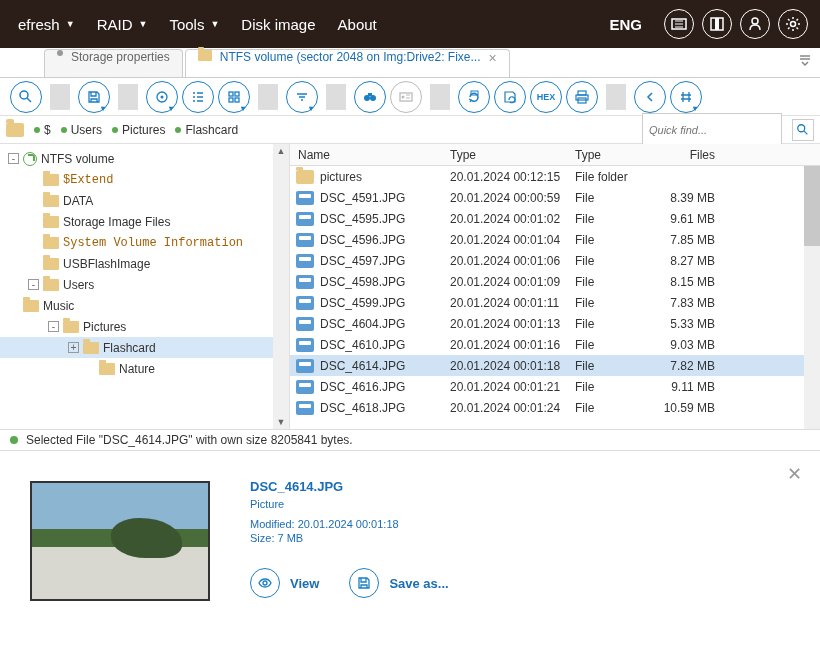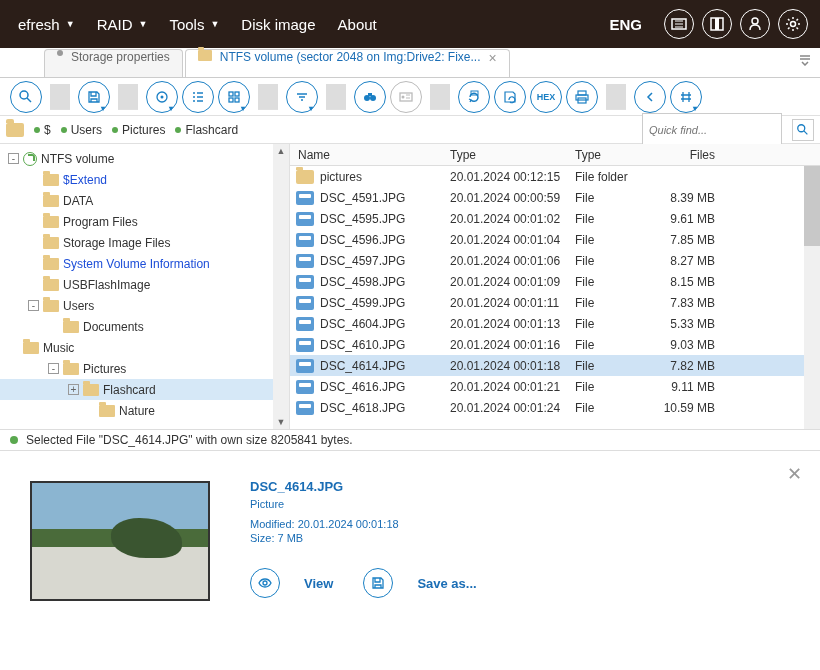--- a/index.html
+++ b/index.html
@@ -42,21 +42,21 @@
 .main { display: flex; height: 285px; }
 .tree { width: 290px; border-right: 1px solid #e0e0e0; overflow-y: auto; padding: 4px 0; position: relative; }
 .tree-row { height: 21px; display: flex; align-items: center; gap: 4px; padding-left: 8px; cursor: pointer; font-size: 12px; }
 .tree-row.sel { background: #d6e8f7; }
 .tree-row .exp { width: 11px; height: 11px; border: 1px solid #999; display: flex; align-items: center; justify-content: center; font-size: 10px; line-height: 1; color: #666; }
 .tree-row .noexp { width: 11px; }
 .tree-row .folder-icon { width: 16px; height: 12px; background: #e8c985; border-radius: 1px; position: relative; flex-shrink: 0; }
 .tree-row .folder-icon::before { content: ''; position: absolute; top: -3px; left: 0; width: 7px; height: 3px; background: #e8c985; border-radius: 1px 1px 0 0; }
 .tree-row .disk-icon { width: 14px; height: 14px; border: 1.5px solid #5aa84f; border-radius: 50%; position: relative; flex-shrink: 0; }
 .tree-row .disk-icon::after { content: ''; position: absolute; top: 1px; right: 1px; width: 5px; height: 5px; border-top: 2px solid #5aa84f; border-right: 2px solid #5aa84f; border-radius: 0 3px 0 0; }
-.tree-row.dim { color: #1d4ed8; }
+.tree-row.dim { color: #a16207; font-family: Liberation Mono, monospace; }
 .tree .sb { position: absolute; right: 0; top: 0; width: 16px; height: 100%; background: #f0f0f0; display: flex; flex-direction: column; align-items: center; justify-content: space-between; padding: 2px 0; }
 .tree .sb .arr { font-size: 9px; color: #666; cursor: pointer; }
 
 .grid { flex: 1; display: flex; flex-direction: column; position: relative; }
 .grid-head { height: 22px; display: flex; align-items: center; border-bottom: 1px solid #ddd; background: #fafafa; font-size: 12px; }
 .col-name { width: 160px; padding-left: 8px; }
 .col-date { width: 125px; }
 .col-type { width: 70px; }
 .col-size { width: 90px; text-align: right; padding-right: 20px; }
 .grid-body { flex: 1; overflow-y: auto; }
@@ -76,21 +76,21 @@
 
 .preview { height: 190px; position: relative; padding: 20px 30px; display: flex; gap: 40px; }
 .preview .close { position: absolute; right: 18px; top: 12px; font-size: 18px; color: #999; cursor: pointer; }
 .thumb-img { width: 180px; height: 120px; border: 2px solid #333; background: linear-gradient(to bottom, #8bb5d1 0%, #8bb5d1 40%, #4a6b3a 40%, #4a6b3a 55%, #d8d8d0 55%, #d8d8d0 100%); position: relative; margin-top: 10px; }
 .thumb-img::after { content: ''; position: absolute; left: 45%; top: 30%; width: 40%; height: 35%; background: #3a5530; border-radius: 40% 60% 30% 50%; }
 .preview-info { padding-top: 8px; }
 .preview-info .title { color: #1a6db5; font-weight: bold; font-size: 13px; margin-bottom: 4px; }
 .preview-info .sub { color: #1a6db5; font-size: 11px; margin-bottom: 8px; }
 .preview-info .meta { color: #1a6db5; font-size: 11px; margin-bottom: 2px; }
 .preview-actions { display: flex; gap: 30px; margin-top: 24px; }
-.action { display: flex; align-items: center; gap: 24px; cursor: pointer; }
+.action { display: flex; align-items: center; gap: 10px; cursor: pointer; }
 .action .ibtn { width: 30px; height: 30px; border: 1.5px solid #1a7fc4; border-radius: 50%; display: flex; align-items: center; justify-content: center; color: #1a7fc4; }
 .action .lbl { color: #1a6db5; font-weight: bold; font-size: 13px; }
 </style>
 </head>
 <body>
 
 <div class="topbar">
   <div class="menu">
     <div class="menu-item">
         <span>efresh</span>
@@ -302,46 +302,36 @@
         <span>$Extend</span>
       </div>
       <div class="tree-row" style="padding-left: 28px;">
         <span class="noexp"></span>
         <span class="folder-icon"></span>
         <span>DATA</span>
       </div>
       <div class="tree-row" style="padding-left: 28px;">
         <span class="noexp"></span>
         <span class="folder-icon"></span>
-        <span>Program Files</span>
-      </div>
-      <div class="tree-row" style="padding-left: 28px;">
-        <span class="noexp"></span>
-        <span class="folder-icon"></span>
         <span>Storage Image Files</span>
       </div>
       <div class="tree-row dim" style="padding-left: 28px;">
         <span class="noexp"></span>
         <span class="folder-icon"></span>
         <span>System Volume Information</span>
       </div>
       <div class="tree-row" style="padding-left: 28px;">
         <span class="noexp"></span>
         <span class="folder-icon"></span>
         <span>USBFlashImage</span>
       </div>
       <div class="tree-row" style="padding-left: 28px;">
         <span class="exp">-</span>
         <span class="folder-icon"></span>
         <span>Users</span>
-      </div>
-      <div class="tree-row" style="padding-left: 48px;">
-        <span class="noexp"></span>
-        <span class="folder-icon"></span>
-        <span>Documents</span>
       </div>
       <div class="tree-row" style="">
         <span class="noexp"></span>
         <span class="folder-icon"></span>
         <span>Music</span>
       </div>
       <div class="tree-row" style="padding-left: 48px;">
         <span class="exp">-</span>
         <span class="folder-icon"></span>
         <span>Pictures</span>

